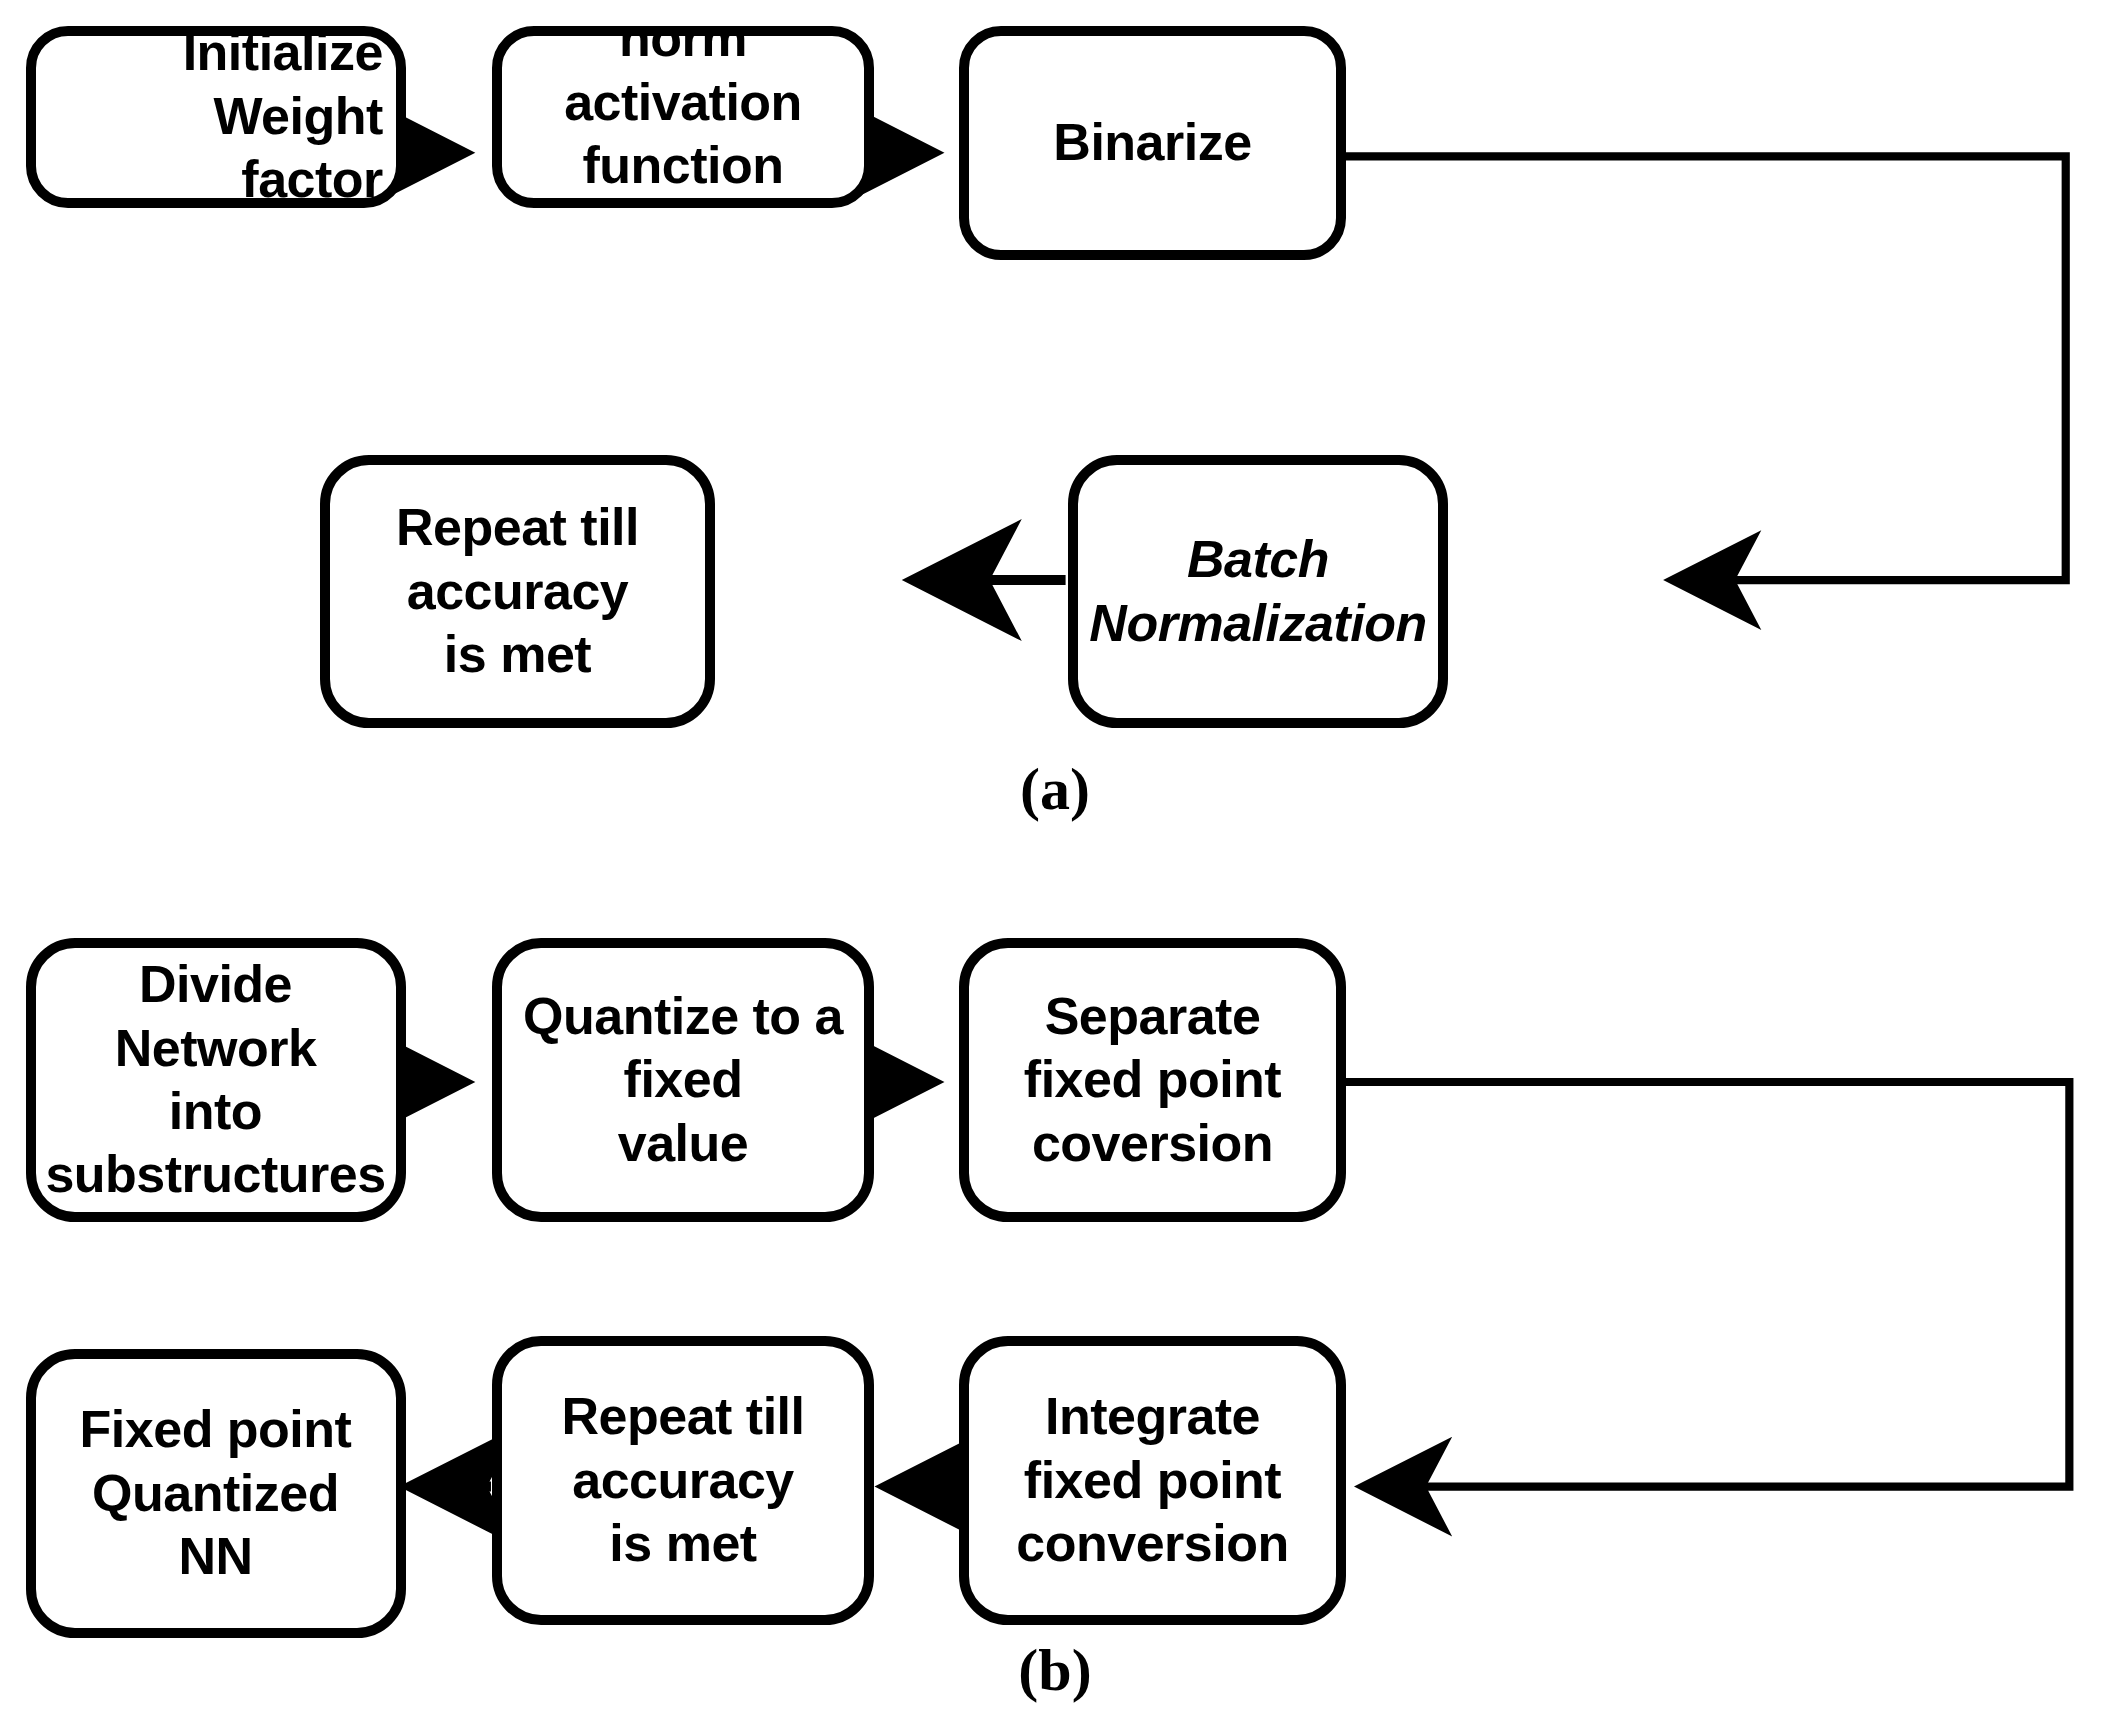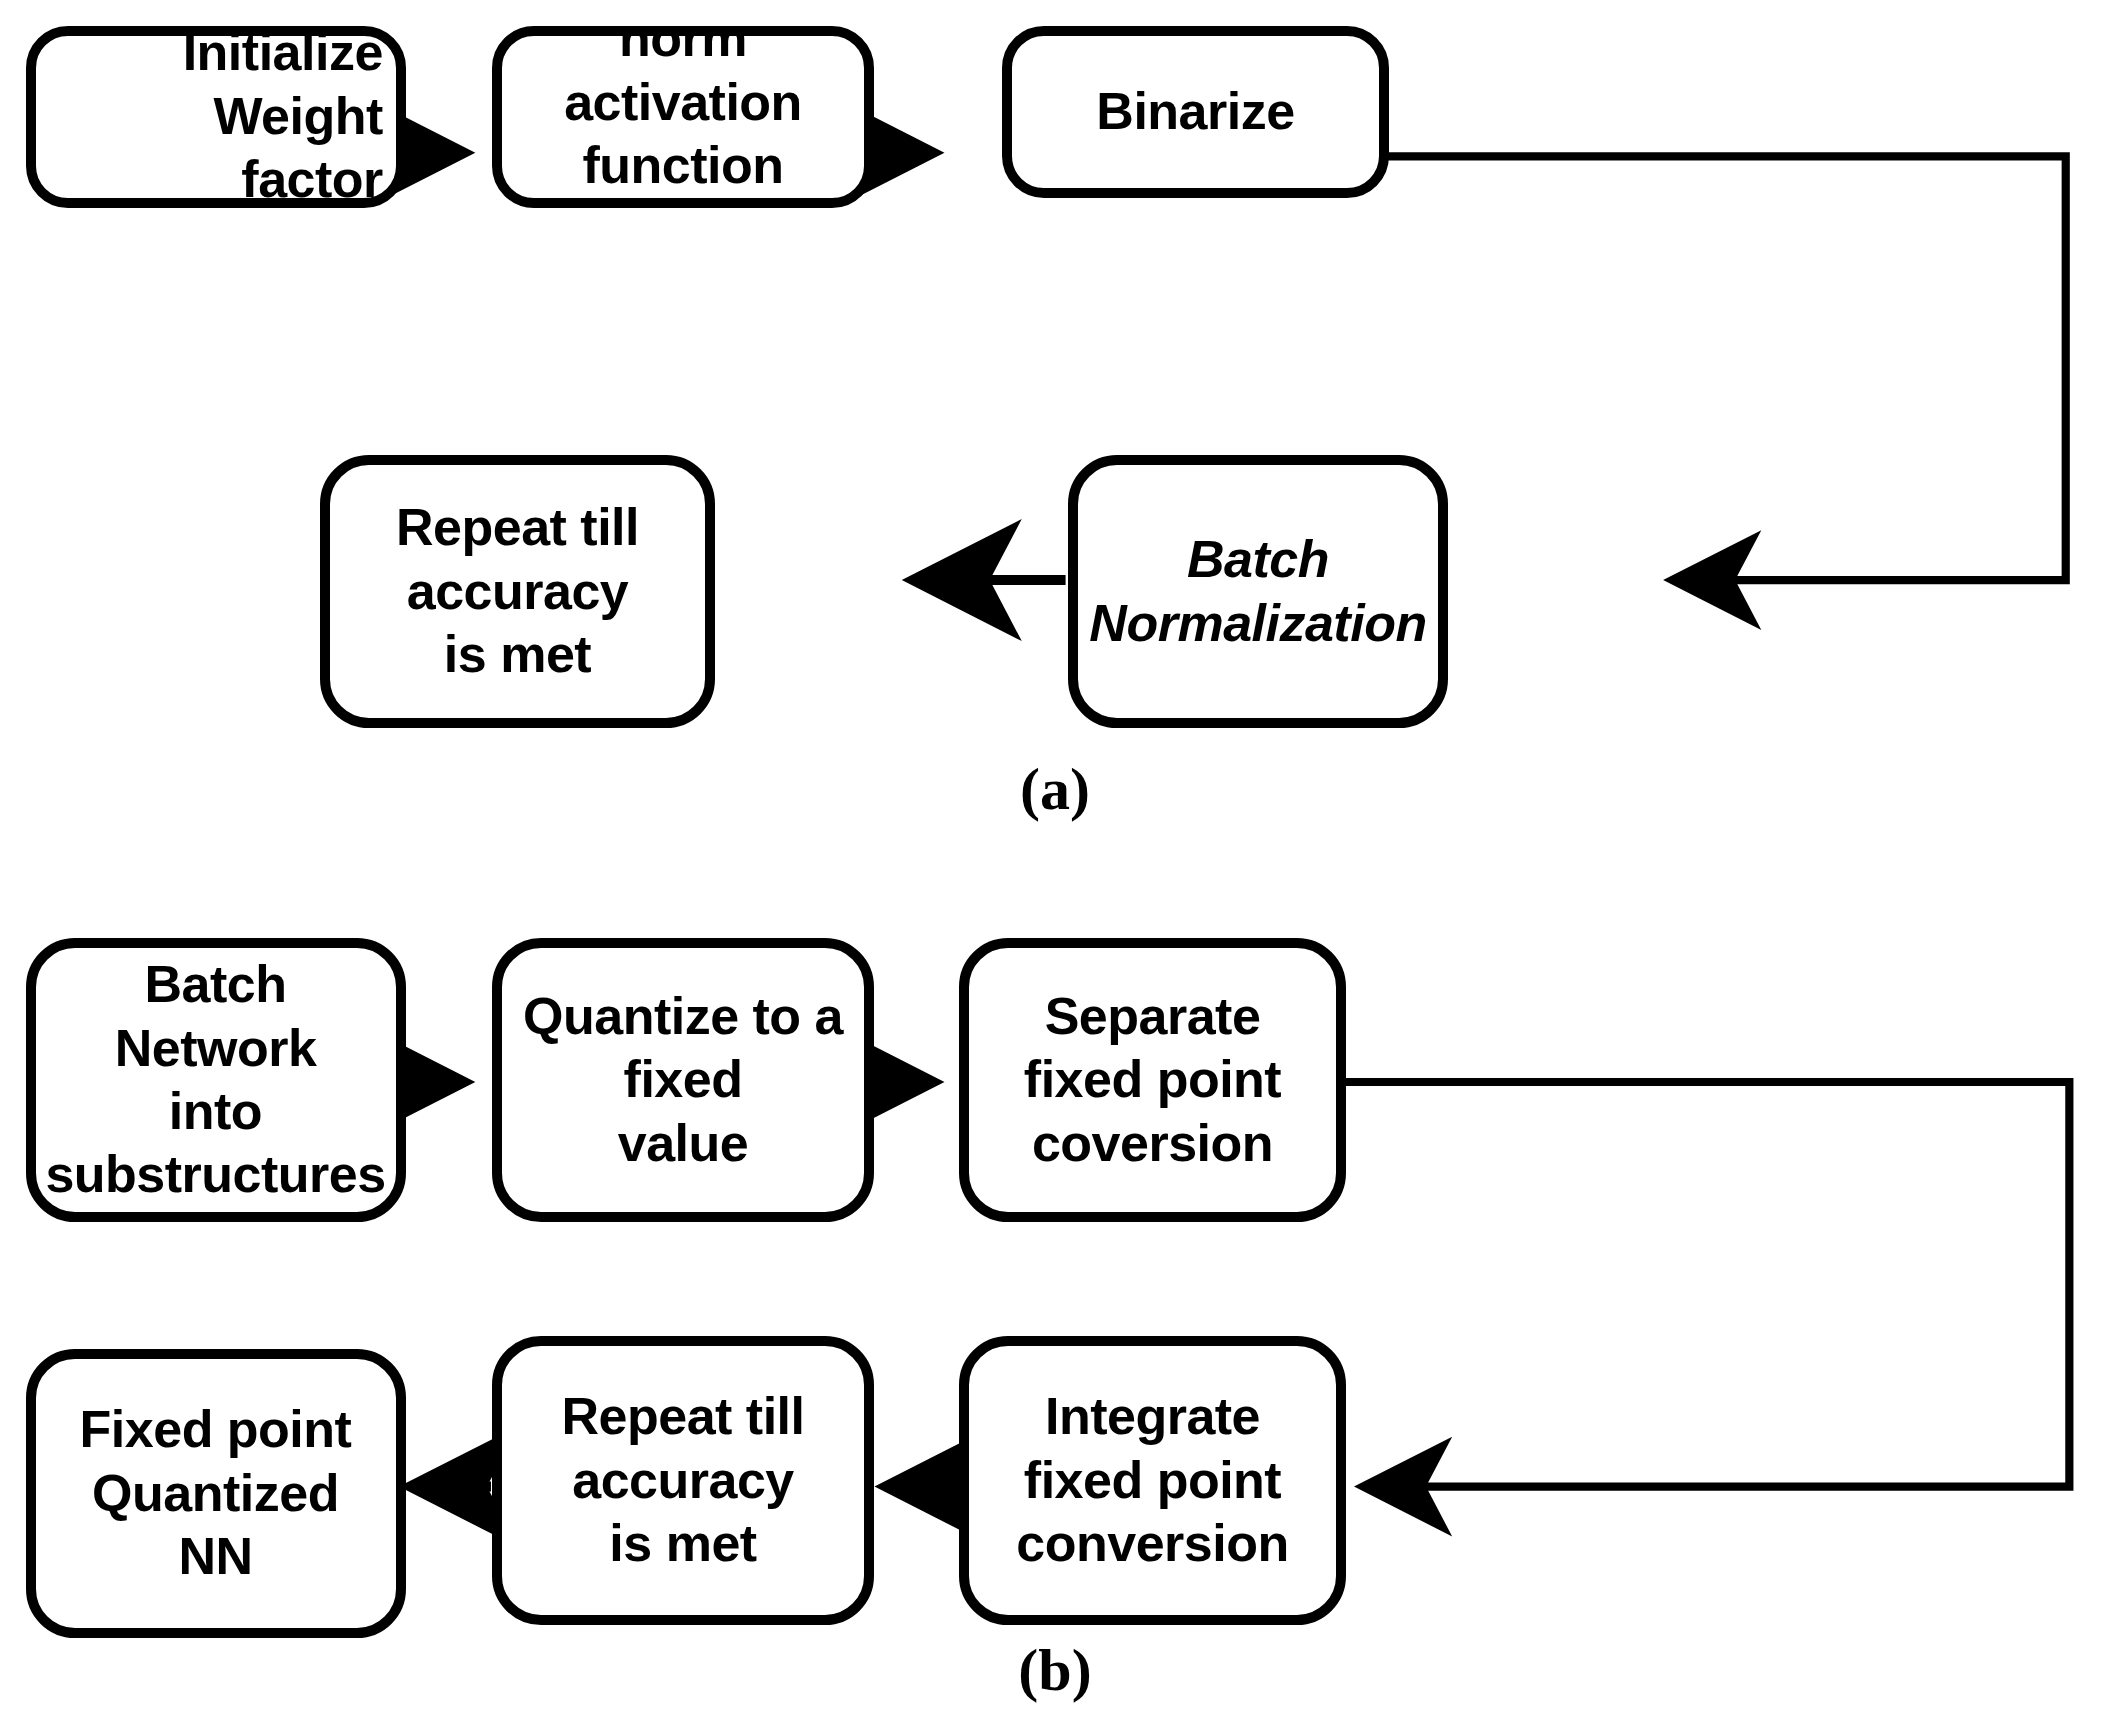--- a/index.html
+++ b/index.html
@@ -112,38 +112,38 @@
   <div class="node" style="left:25.5px; top:25.5px; width:380px; height:182px;text-align:right;">
     <span class="node-label">Initialize Weight
 factor</span>
   </div>
 
   <div class="node" style="left:492px; top:25.5px; width:382px; height:182px;align-items:flex-end;">
     <span class="node-label">Set Bach norm
 activation function</span>
   </div>
 
-  <div class="node" style="left:959px; top:25.5px; width:387px; height:172px;margin-left:43px;">
+  <div class="node" style="left:959px; top:25.5px; width:387px; height:234px;">
     <span class="node-label">Binarize</span>
   </div>
 
   <div class="node" style="left:1068px; top:455px; width:380px; height:273px; border-radius:49px;font-style:italic;">
     <span class="node-label">Batch
 Normalization</span>
   </div>
 
   <div class="node" style="left:320px; top:455px; width:395px; height:273px; border-radius:49px;">
     <span class="node-label">Repeat till accuracy
 is  met</span>
   </div>
 
   <div class="panel-caption" style="left:964px; top:755px;">(a)</div>
 
   <div class="node" style="left:25.5px; top:938px; width:380px; height:284px; border-radius:49px;">
-    <span class="node-label">Batch Network
+    <span class="node-label">Divide Network
 into substructures</span>
   </div>
 
   <div class="node" style="left:492px; top:938px; width:382px; height:284px; border-radius:49px;align-items:center;">
     <span class="node-label">Quantize to a fixed
 value</span>
   </div>
 
   <div class="node" style="left:959px; top:938px; width:387px; height:284px; border-radius:49px;justify-content:center;">
     <span class="node-label">Separate fixed point

